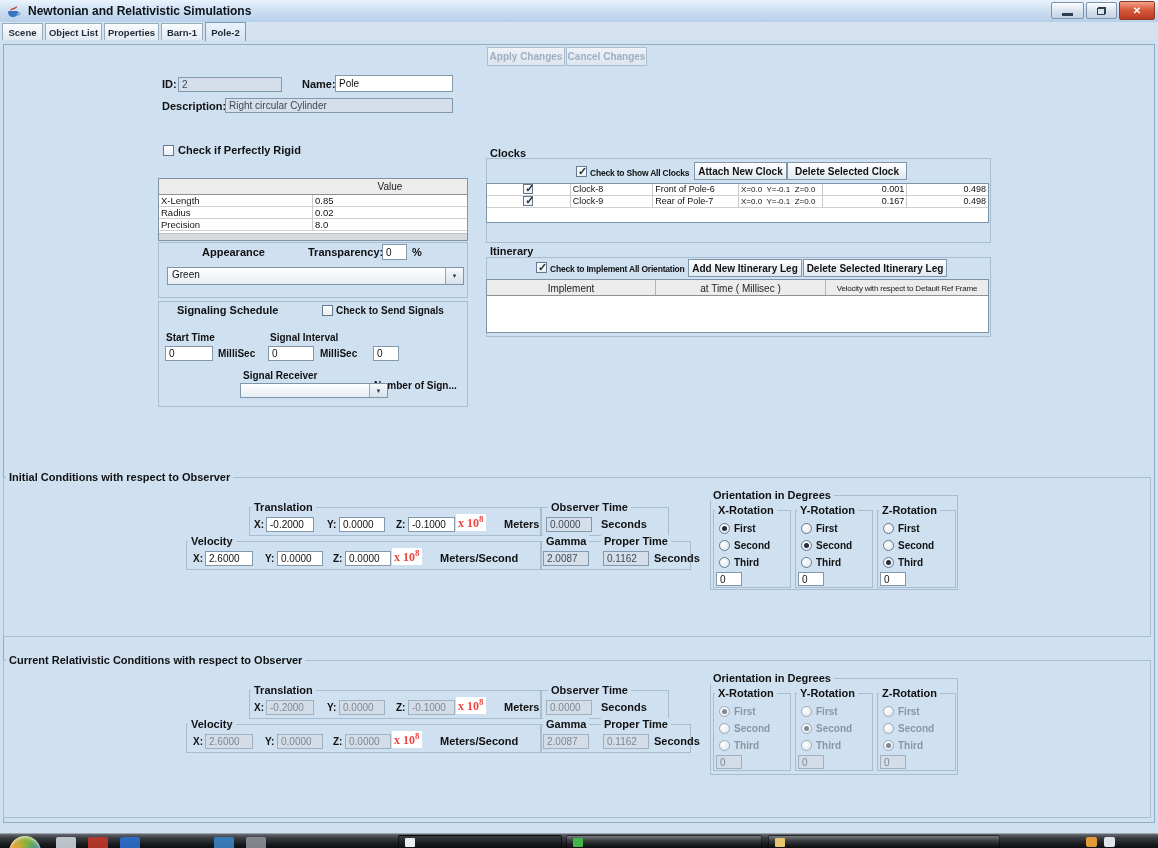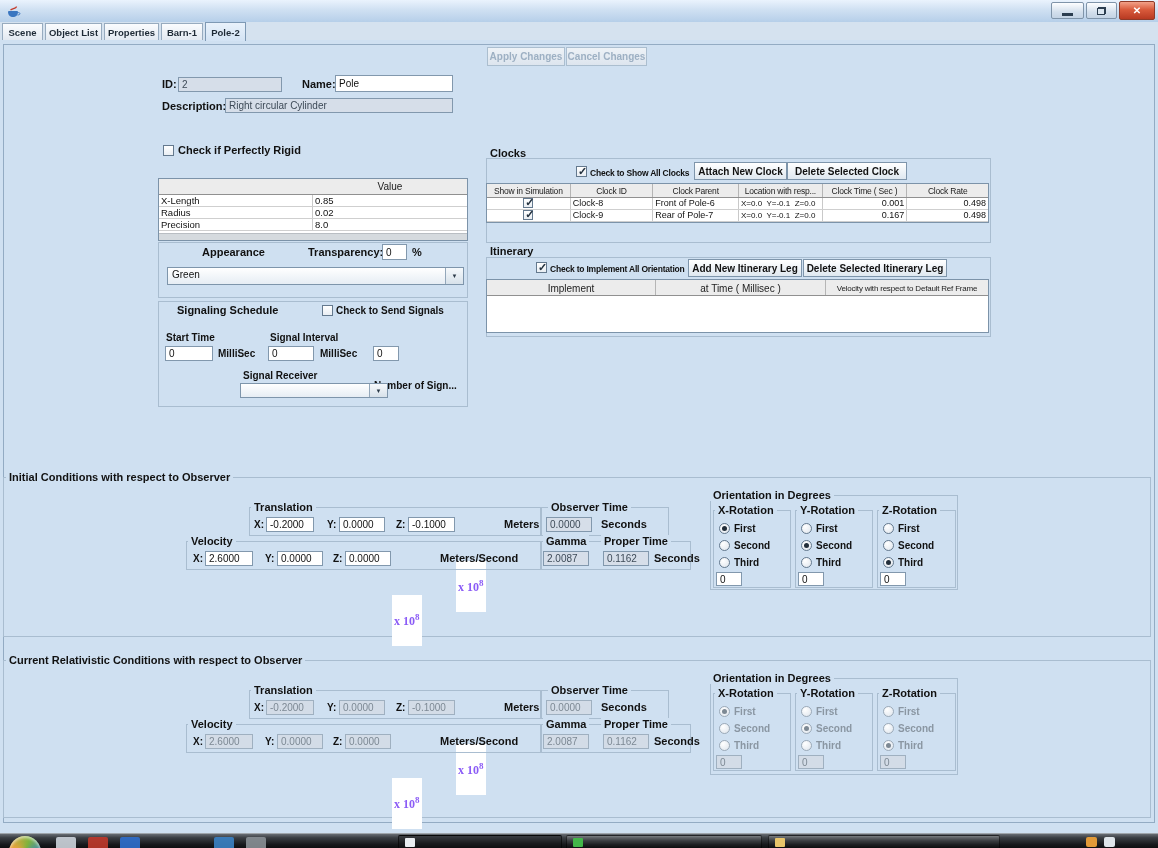--- a/index.html
+++ b/index.html
@@ -46,21 +46,21 @@
   .td:last-child{border-right:none;}
   .td.big{font-size:9.5px;}
   .ralign{text-align:right}.calign{text-align:center}
   
   .combo{position:absolute;box-sizing:border-box;border:1px solid #7e95ab;background:linear-gradient(#ffffff,#e6edf4);}
   .combo .txt{position:absolute;left:4px;top:1px;font-size:10px;color:#111;white-space:nowrap;}
   .combo .arr{position:absolute;right:0;top:0;bottom:0;width:17px;border-left:1px solid #93a7ba;
       background:linear-gradient(#f6f9fc,#d7e1ea);display:flex;align-items:center;justify-content:center;}
   .combo .arr::after{content:"▼";font-size:6px;color:#2c3b49;}
   
-  .exp{position:absolute;background:#fff;font:bold 12px "Liberation Serif",serif;color:#8b5cf6;padding:17px 2px;white-space:nowrap;margin-top:47px;}
+  .exp{position:absolute;background:#fff;font:bold 12px "Liberation Serif",serif;color:#ef4444;padding:0 2px;white-space:nowrap;}
   .exp sup{font-size:9px;}
   
   .titlebar{position:absolute;left:0;top:0;width:1158px;height:22px;
       background:linear-gradient(#eaf3fd,#cfe0f2 45%,#b6cfe9);border-bottom:1px solid #89a5c2;}
   .wtitle{position:absolute;left:28px;top:0;height:22px;line-height:22px;font-size:12px;font-weight:bold;color:#0c141c;}
   .wbtn{position:absolute;box-sizing:border-box;border:1px solid #7f94a9;border-radius:2px;
       background:linear-gradient(#fdfeff,#d3dfec 60%,#c3d3e4);display:flex;align-items:center;justify-content:center;}
   .wbtn.closeb{background:linear-gradient(#f2a188,#d95b3c 45%,#b83a22);border-color:#8e3a28;}
   .glyph-min{width:11px;height:3px;background:#2c3e50;margin-top:7px;}
   .glyph-restore{position:relative;width:9px;height:8px;}
@@ -93,20 +93,21 @@
 <div class="screen">
 
   <div class="titlebar">
     <div class="abs" style="left:5px;top:3px;width:16px;height:16px;">
       <svg width="16" height="16" viewBox="0 0 16 16">
           <path d="M3 9c0 3 2.2 5 5 5s5-2 5-5l-.5-1h-9z" fill="#3a76c0"></path>
           <path d="M12.5 9.5c1.5 0 2.5.5 2.5 1.2s-1 1.3-2.5 1.3" stroke="#3a76c0" fill="none"></path>
           <path d="M5.5 7c2-1.5 6-1.5 6-3.5" stroke="#c43c2c" stroke-width="1.3" fill="none"></path>
         </svg>
     </div>
+    <div class="wtitle">Newtonian and Relativistic Simulations</div>
     <div class="wbtn" style="left:1051px;top:2px;width:33px;height:17px;">
         <span class="glyph-min"></span>
       </div>
     <div class="wbtn" style="left:1086px;top:2px;width:31px;height:17px;">
         <span class="glyph-restore"></span>
       </div>
     <div class="wbtn closeb" style="left:1119px;top:1px;width:36px;height:19px;">
         <span class="glyph-close">✕</span>
       </div>
   </div>
@@ -191,28 +192,20 @@
     <span class="arr"></span>
   </div>
 
   <div class="lblB" style="left:490px;top:147px;">Clocks</div>
   <div class="grp" style="left:486px;top:158px;width:505px;height:85px;"></div>
   <span class="cb on" style="left:576px;top:166px;"></span>
   <div class="lblXS" style="left:590px;top:168px;">Check to Show All Clocks</div>
   <div class="btn" style="left:694px;top:162px;width:93px;height:18px;">Attach New Clock</div>
   <div class="btn" style="left:787px;top:162px;width:120px;height:18px;">Delete Selected Clock</div>
   <div class="scroll" style="left:486px;top:183px;width:503px;height:40px;">
-    <div class="thead" style="height:13px;">
-      <div class="th" style="width:84px;">Show in Simulation</div>
-      <div class="th" style="width:83px;">Clock ID</div>
-      <div class="th" style="width:86px;">Clock Parent</div>
-      <div class="th" style="width:84px;">Location with resp...</div>
-      <div class="th" style="width:85px;">Clock Time ( Sec )</div>
-      <div class="th" style="width:81px;">Clock Rate</div>
-    </div>
     <div class="trow">
       <div class="td calign" style="width:84px;"><span class="cb inrow on"></span></div>
       <div class="td" style="width:83px;">Clock-8</div>
       <div class="td" style="width:86px;">Front of Pole-6</div>
       <div class="td" style="width:84px;font-size:8px;">X=0.0  Y=-0.1  Z=0.0</div>
       <div class="td ralign" style="width:85px;">0.001</div>
       <div class="td ralign" style="width:81px;">0.498</div>
     </div>
     <div class="trow">
       <div class="td calign" style="width:84px;"><span class="cb inrow on"></span></div>

